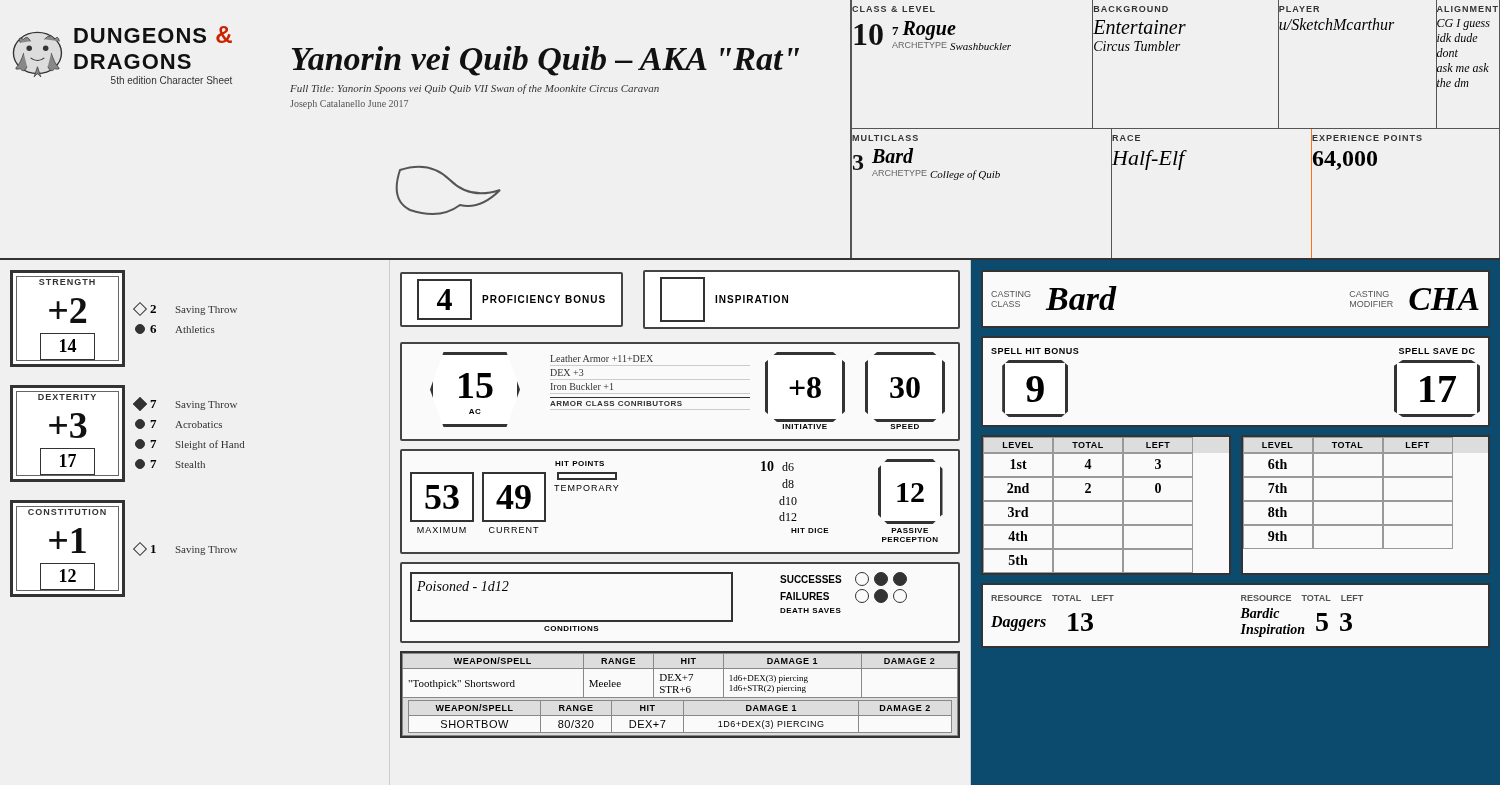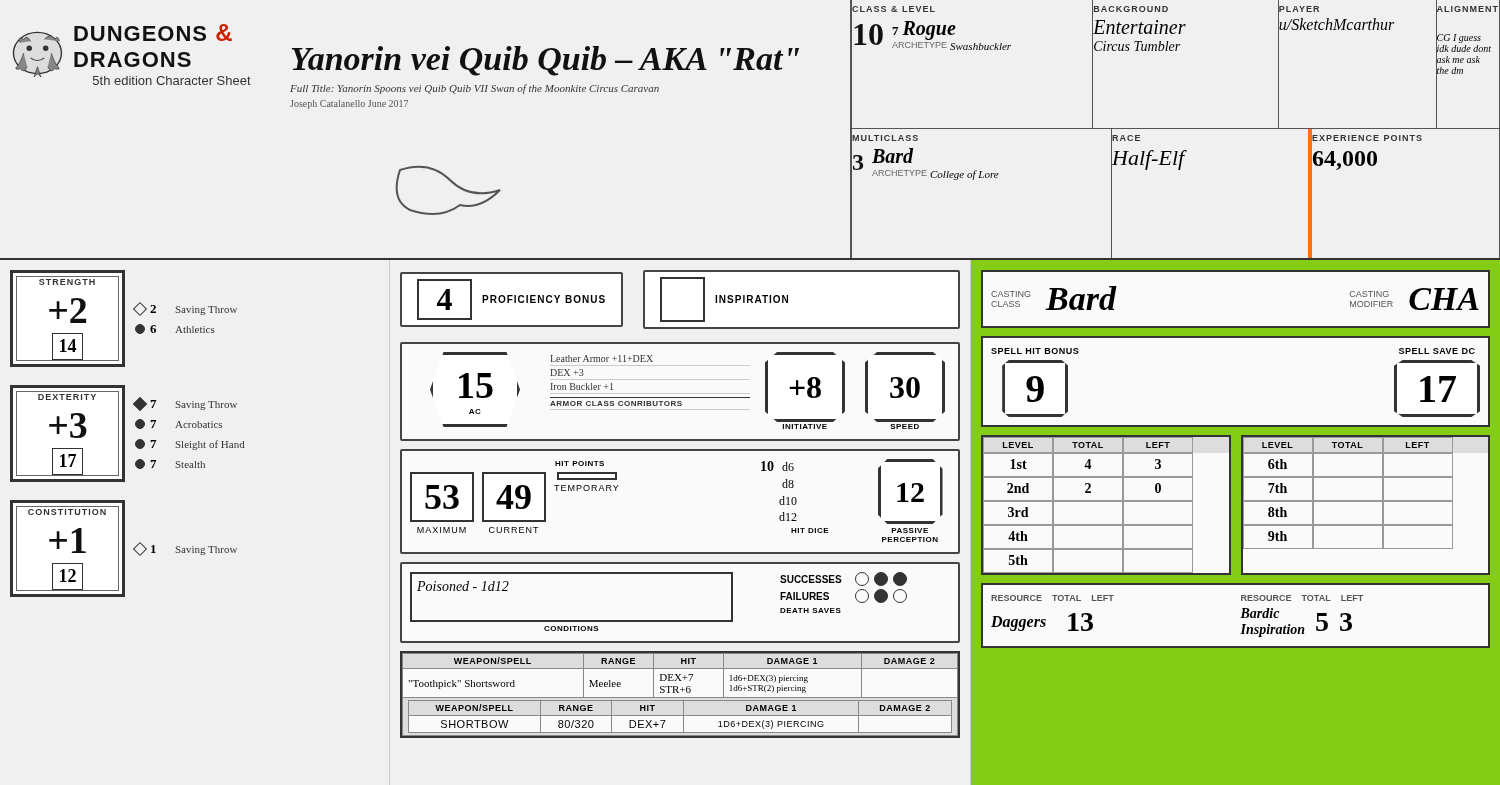--- a/index.html
+++ b/index.html
@@ -49,21 +49,21 @@
 
     .dnd-logo-text {
       font-size: 22px;
       font-weight: 900;
       font-family: Arial Black, sans-serif;
       letter-spacing: 1px;
       color: #111;
     }
 
     .dnd-logo-subtitle {
-      font-size: 13px;
+      font-size: 10px;
       font-family: Arial, sans-serif;
       color: #333;
     }
 
     .dragon-icon {
       width: 80px;
       height: 70px;
       margin-right: 8px;
     }
 
@@ -180,21 +180,21 @@
     .ability-modifier {
       font-size: 38px;
       font-weight: bold;
       color: #111;
       line-height: 1;
       margin: 4px 0;
     }
 
     .ability-score-box {
       border: 1px solid #333;
-      width: 31px;
+      width: 55px;
       text-align: center;
       padding: 2px;
       font-size: 18px;
       font-weight: bold;
     }
 
     .ability-skills {
       display: flex;
       flex-direction: column;
       gap: 4px;
@@ -420,21 +420,21 @@
     .weapons-table td {
       border: 1px solid #888;
       padding: 2px 5px;
       font-size: 11px;
     }
 
     
     .right-panel {
       width: 530px;
       padding: 10px;
-      background: #84cc16;
+      background: #0c4a6e;
       border-left: 1px solid #ccc;
       display: flex;
       flex-direction: column;
       gap: 8px;
     }
 
     .section-border {
       border: 2px solid #444;
       border-radius: 2px;
     }
@@ -536,44 +536,44 @@
           <div class="info-label">BACKGROUND</div>
           <div style="font-size:20px;font-style:italic;margin-top:2px;">Entertainer</div>
           <div style="font-size:14px;font-style:italic;">Circus Tumbler</div>
         </div>
         <div class="info-cell-vert" style="width:170px; border-right:1px solid #555;">
           <div class="info-label">PLAYER</div>
           <div style="font-size:16px;font-style:italic;margin-top:2px;">u/SketchMcarthur</div>
         </div>
         <div class="info-cell-vert" style="flex:1;">
           <div class="info-label">ALIGNMENT</div>
-          <div style="font-size:10px;font-style:italic;margin-top:18px;white-space:pre-line;">CG I guess
+          <div style="font-size:12px;font-style:italic;margin-top:2px;white-space:pre-line;">CG I guess
 idk dude dont
 ask me ask
 the dm</div>
         </div>
       </div>
 
       <div style="display:flex; height:50%;">
         <div class="info-cell-vert" style="width:260px; border-right:1px solid #555;">
           <div class="info-label">MULTICLASS</div>
           <div class="class-level-cell" style="display:flex; align-items:center; gap:8px; margin-top:2px;">
             <span class="level-number" style="font-size:24px;">3</span>
             <div>
               <div style="display:flex;align-items:baseline;gap:4px;">
                 <span style="font-size:20px;font-style:italic;font-weight:bold;">Bard</span>
               </div>
               <div style="display:flex;gap:3px;">
                 <span class="archetype-label">ARCHETYPE</span>
-                <span class="archetype-value">College of Lore</span>
+                <span class="archetype-value">College of Quib</span>
               </div>
             </div>
           </div>
         </div>
-        <div class="info-cell-vert" style="width:200px; border-right:4px solid #f97316;">
+        <div class="info-cell-vert" style="width:200px; border-right:1px solid #f97316;">
           <div class="info-label">RACE</div>
           <div style="font-size:22px;font-style:italic;margin-top:2px;">Half-Elf</div>
         </div>
         <div class="info-cell-vert" style="flex:1;">
           <div class="info-label">EXPERIENCE POINTS</div>
           <div style="font-size:24px;font-weight:bold;margin-top:2px;">64,000</div>
         </div>
       </div>
     </div>
   </div>

